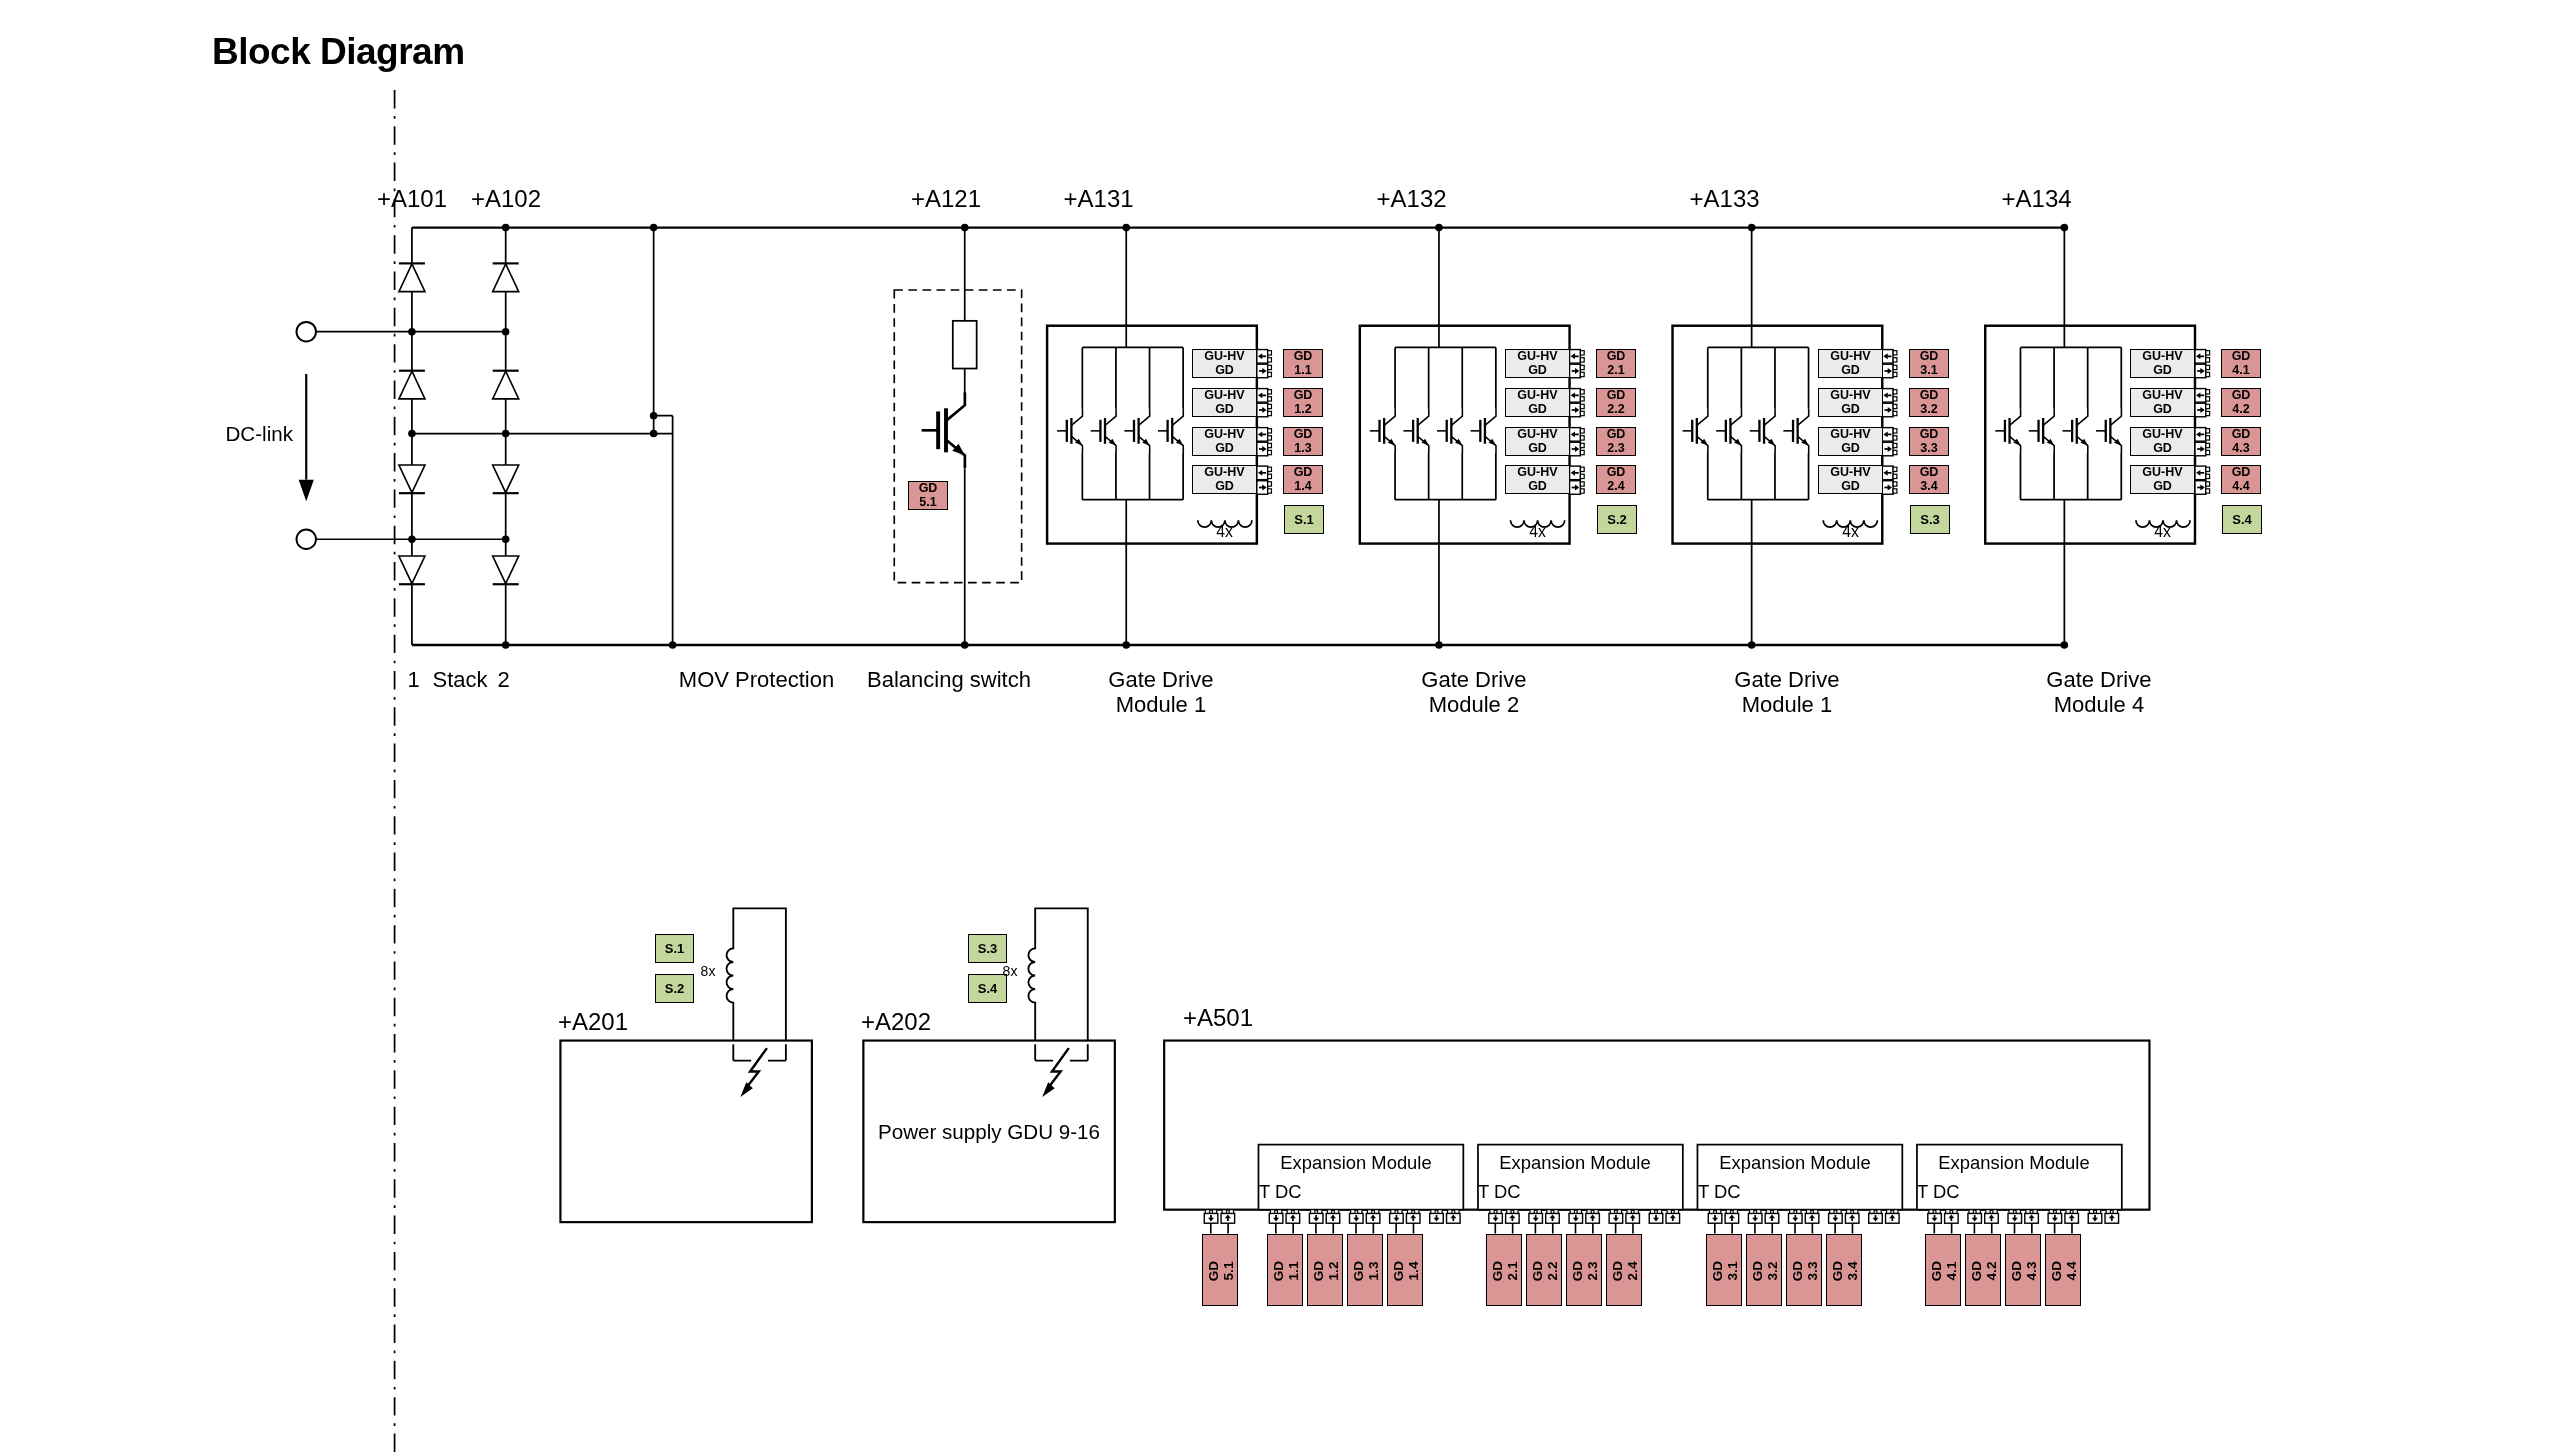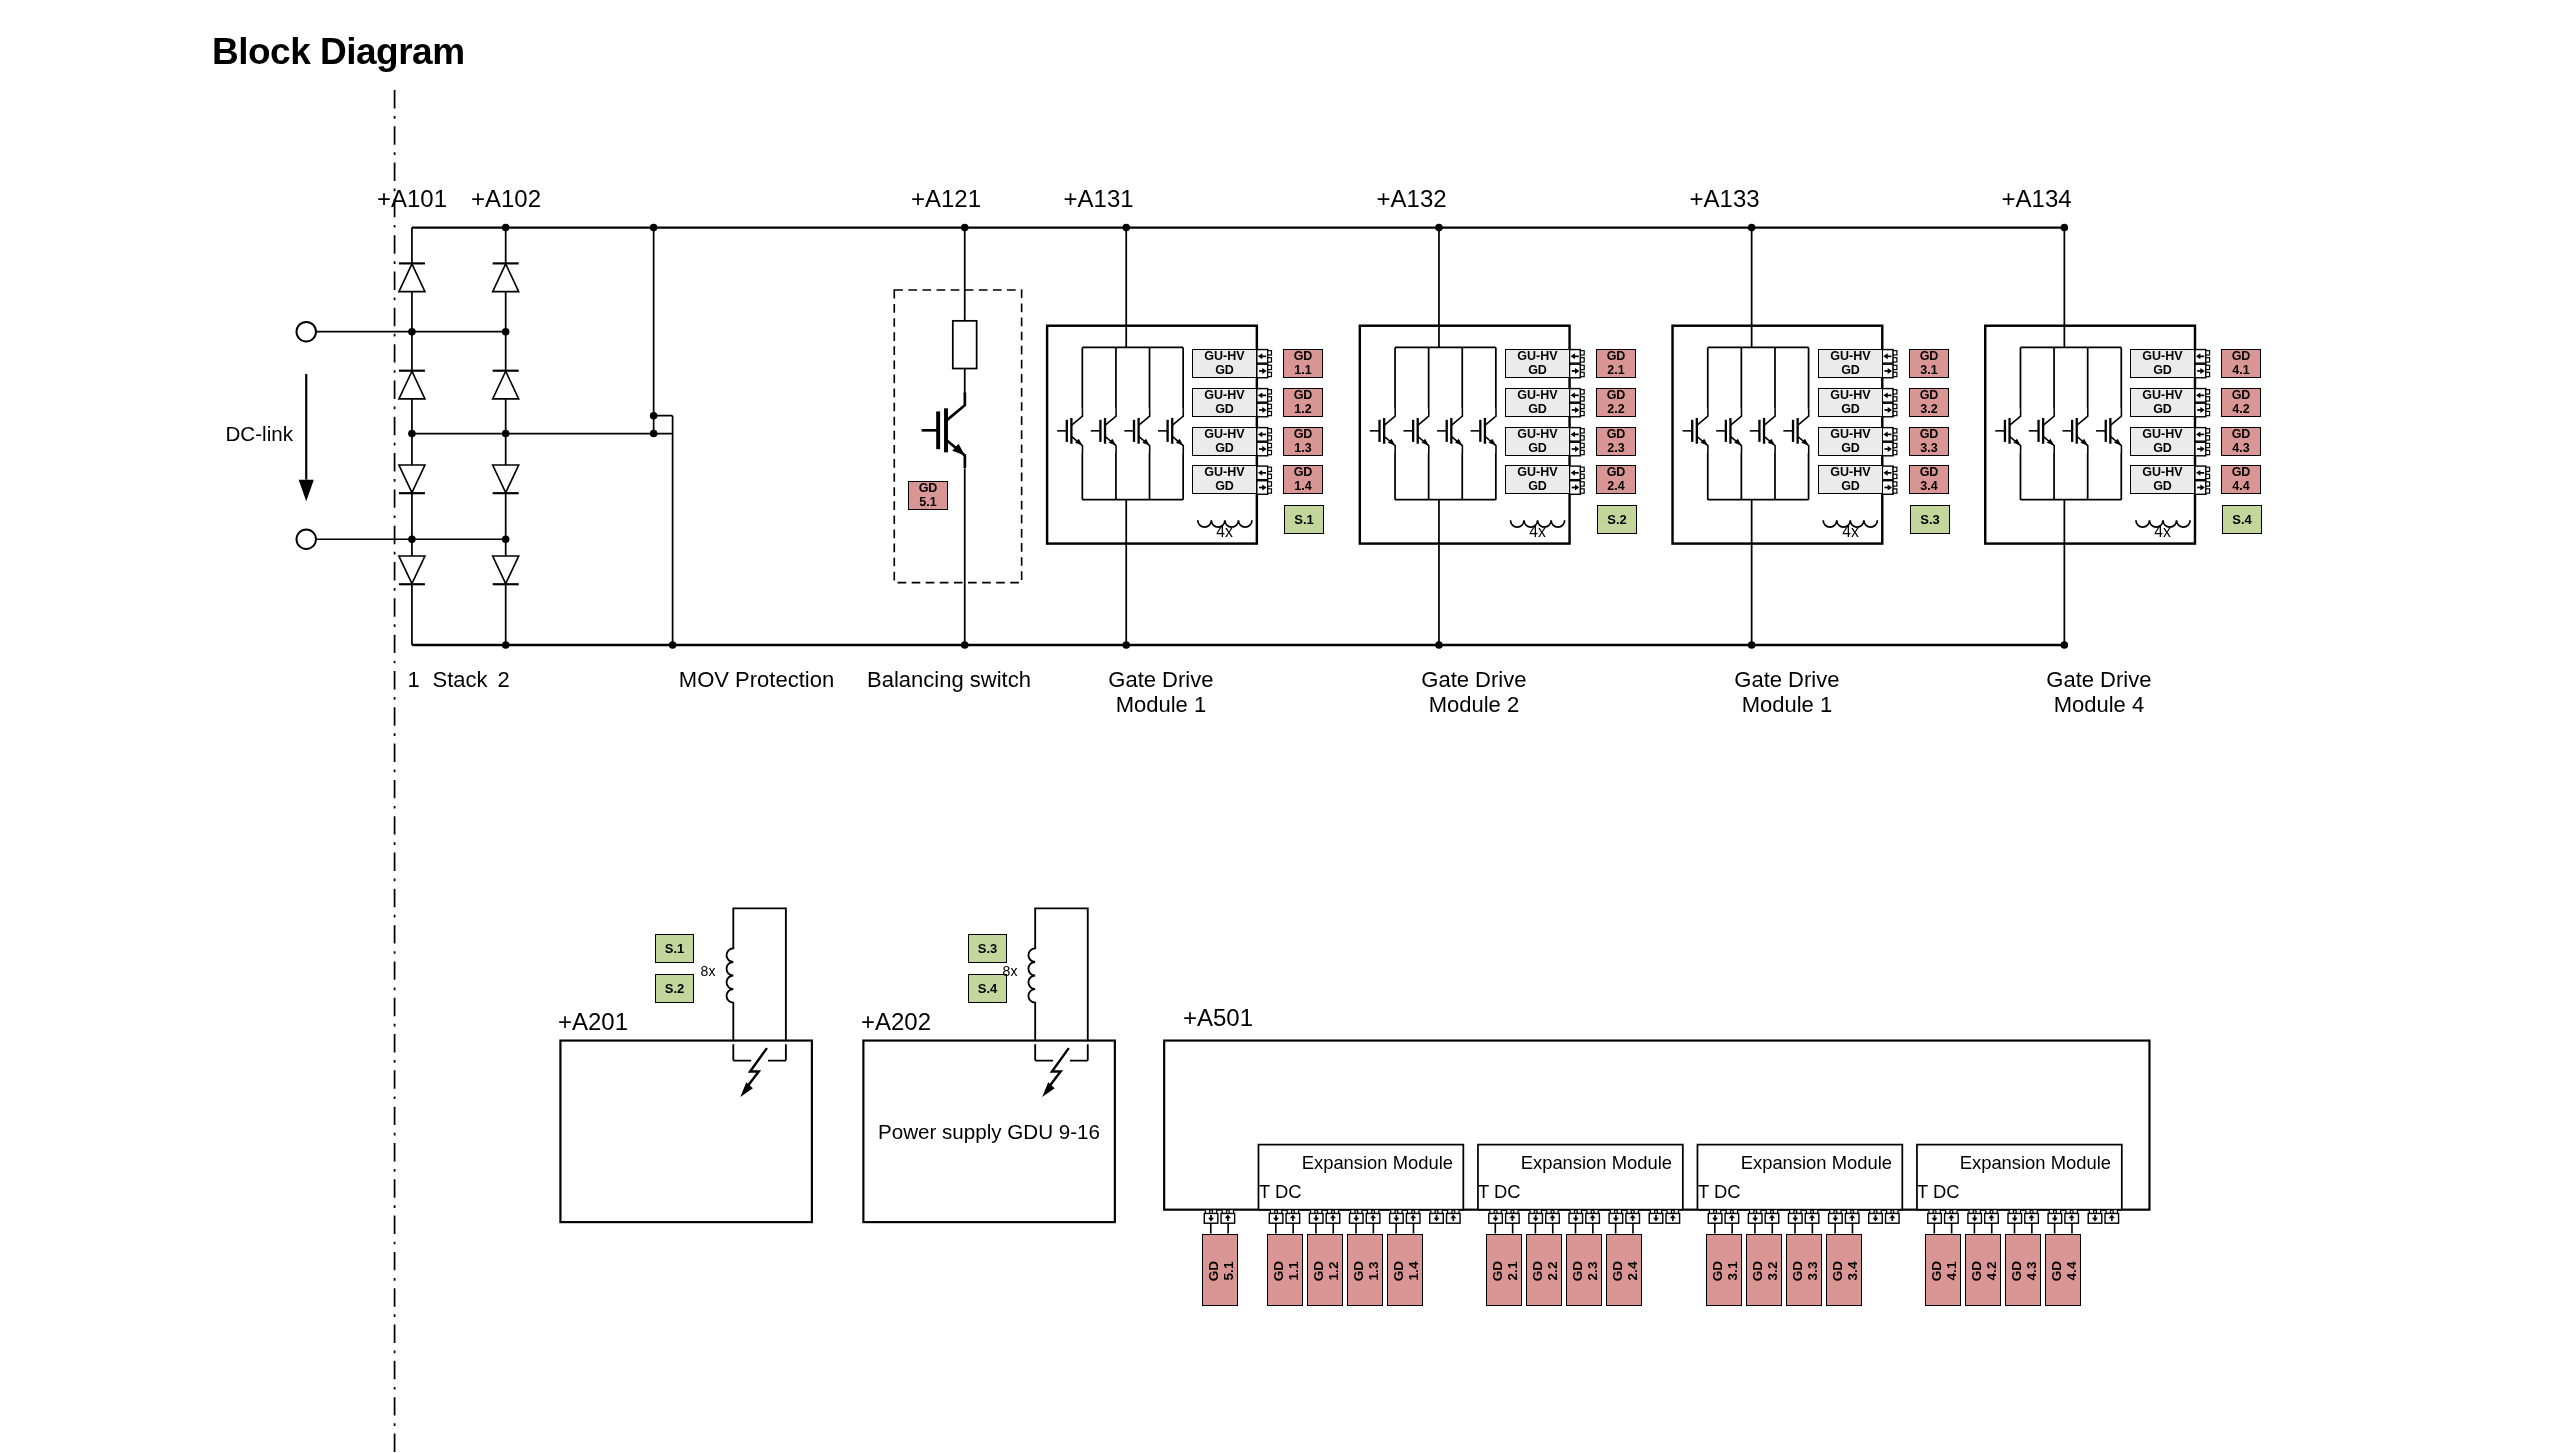--- a/index.html
+++ b/index.html
@@ -31,21 +31,21 @@
   .gdm .mref{left:13.6px;top:185px;width:76px;text-align:center;}
   .gu{left:145px;width:65px;height:29px;font-size:12.5px;line-height:13.6px;}
   .gdp{left:236px;width:40px;height:29px;font-size:12.5px;line-height:13.6px;}
   .r1{top:349px;} .r2{top:388px;} .r3{top:427px;} .r4{top:465px;}
   .sbx{left:237px;top:505px;width:40px;height:29px;font-size:13px;}
   .ind4{left:156px;top:523px;width:43px;text-align:center;font-size:15.7px;font-weight:400;}
   .capl1{left:5.4px;top:667px;width:217px;}
   .capl2{left:5.4px;top:692px;width:217px;}
   
   .em{position:absolute;top:0;width:0;height:0;}
-  .emtitle{top:1152px;left:0;width:194px;text-align:right;font-size:18.4px;}
+  .emtitle{top:1152px;left:0;width:194px;text-align:center;font-size:18.4px;}
   .tdc{top:1181px;left:0;width:195px;text-align:left;font-size:18.4px;}
   .gdv{position:absolute;top:1234px;width:36px;height:72px;background:var(--pink);border:1.6px solid #000;box-sizing:border-box;}
   .gdv .rot{
     position:absolute;width:72px;height:36px;left:-18px;top:18px;
     transform:rotate(-90deg);display:flex;flex-direction:column;align-items:center;justify-content:center;
     font-weight:700;font-size:13.6px;line-height:15px;text-align:center;
   }
   .g1{left:8.1px;} .g2{left:48px;} .g3{left:88px;} .g4{left:128px;}
   
   .pstext{position:absolute;top:1041px;width:252px;height:182px;display:flex;align-items:center;justify-content:center;font-size:20.6px;}

